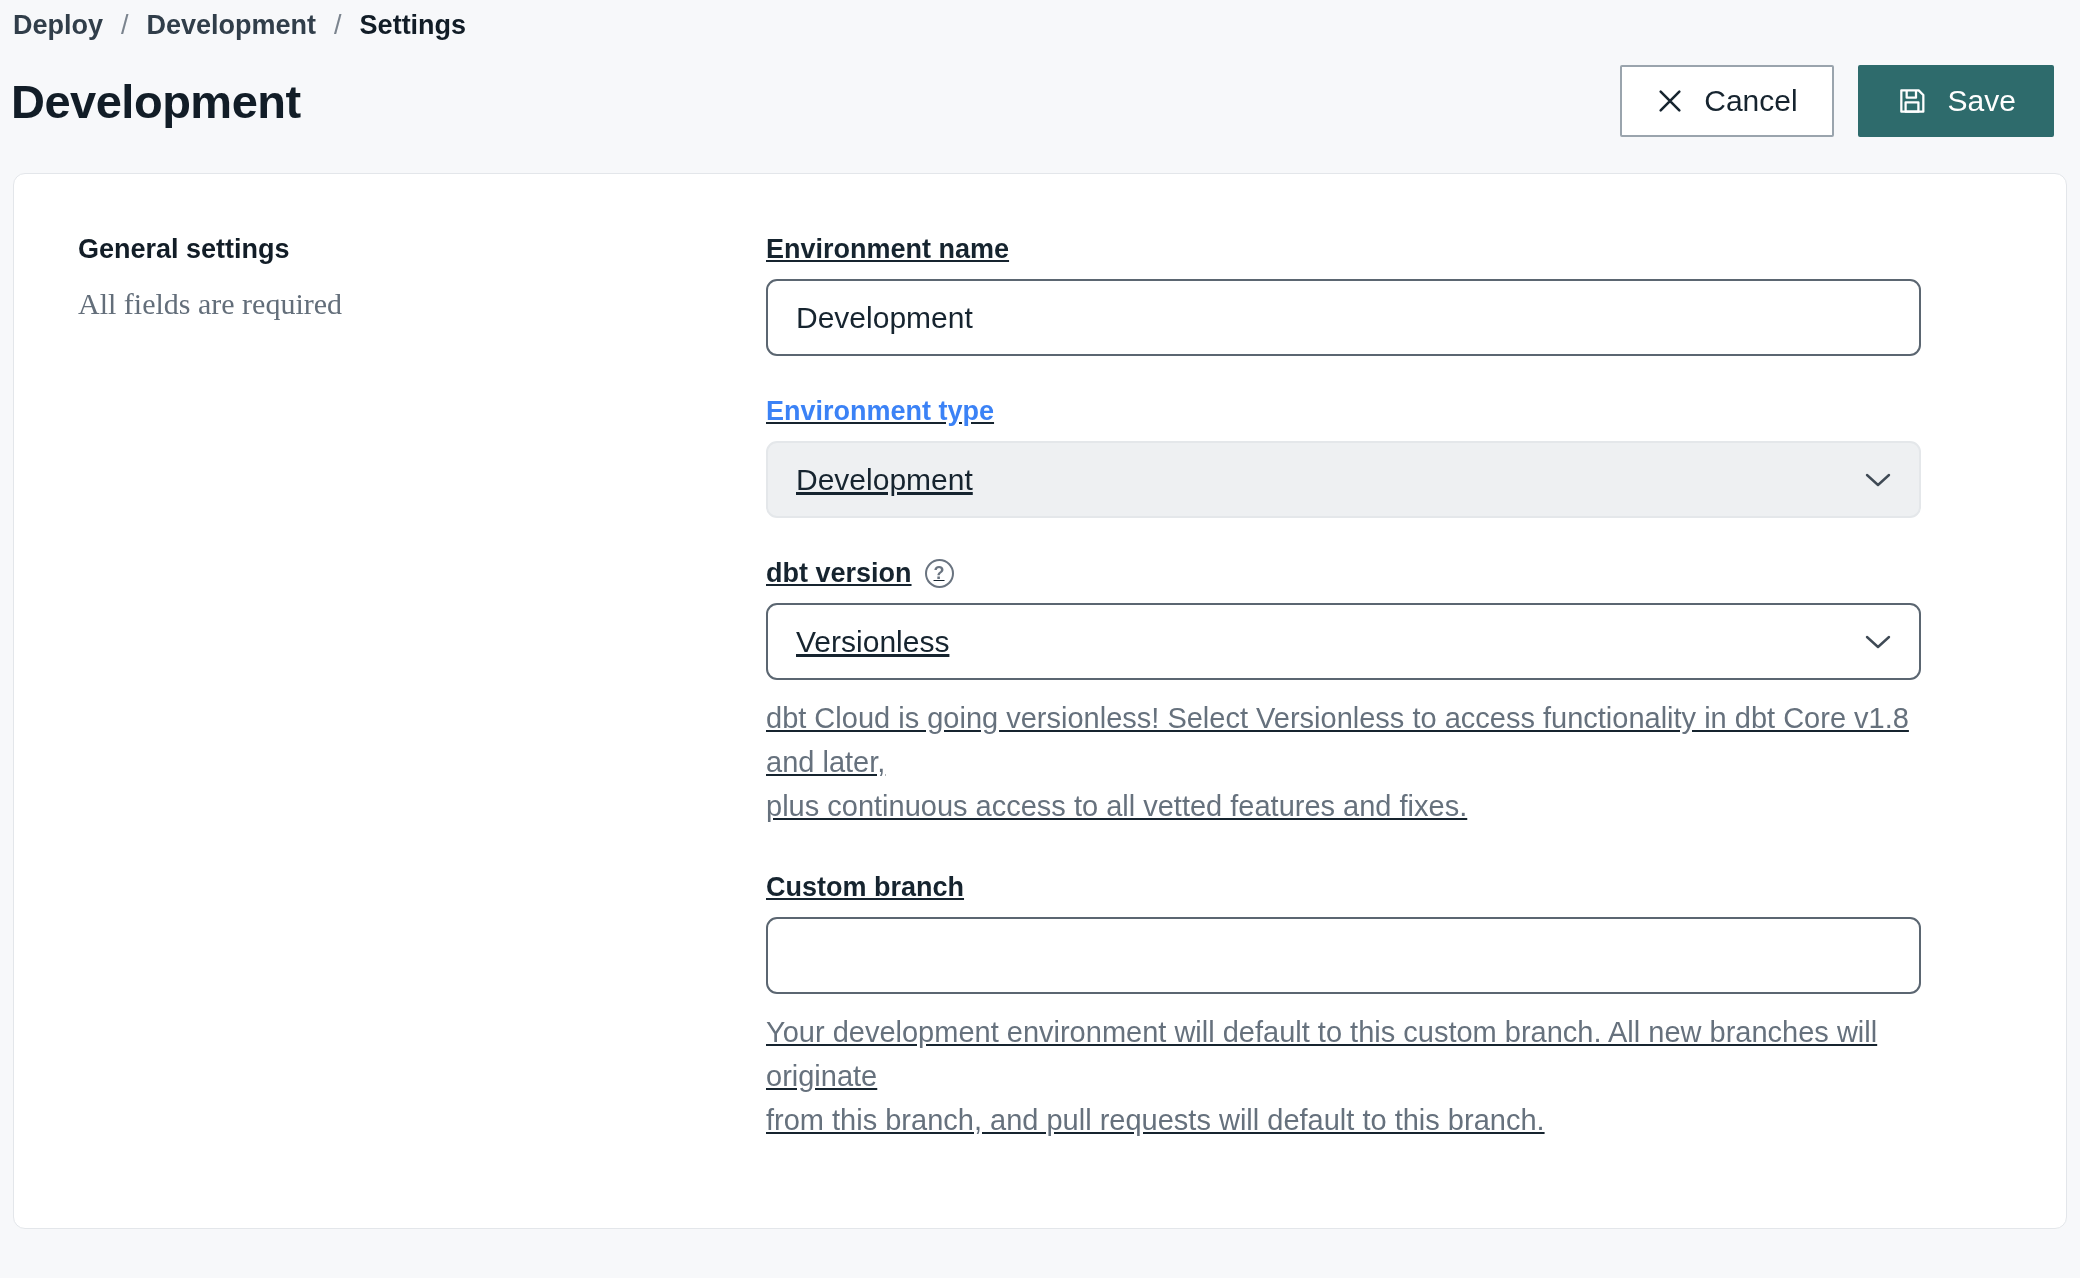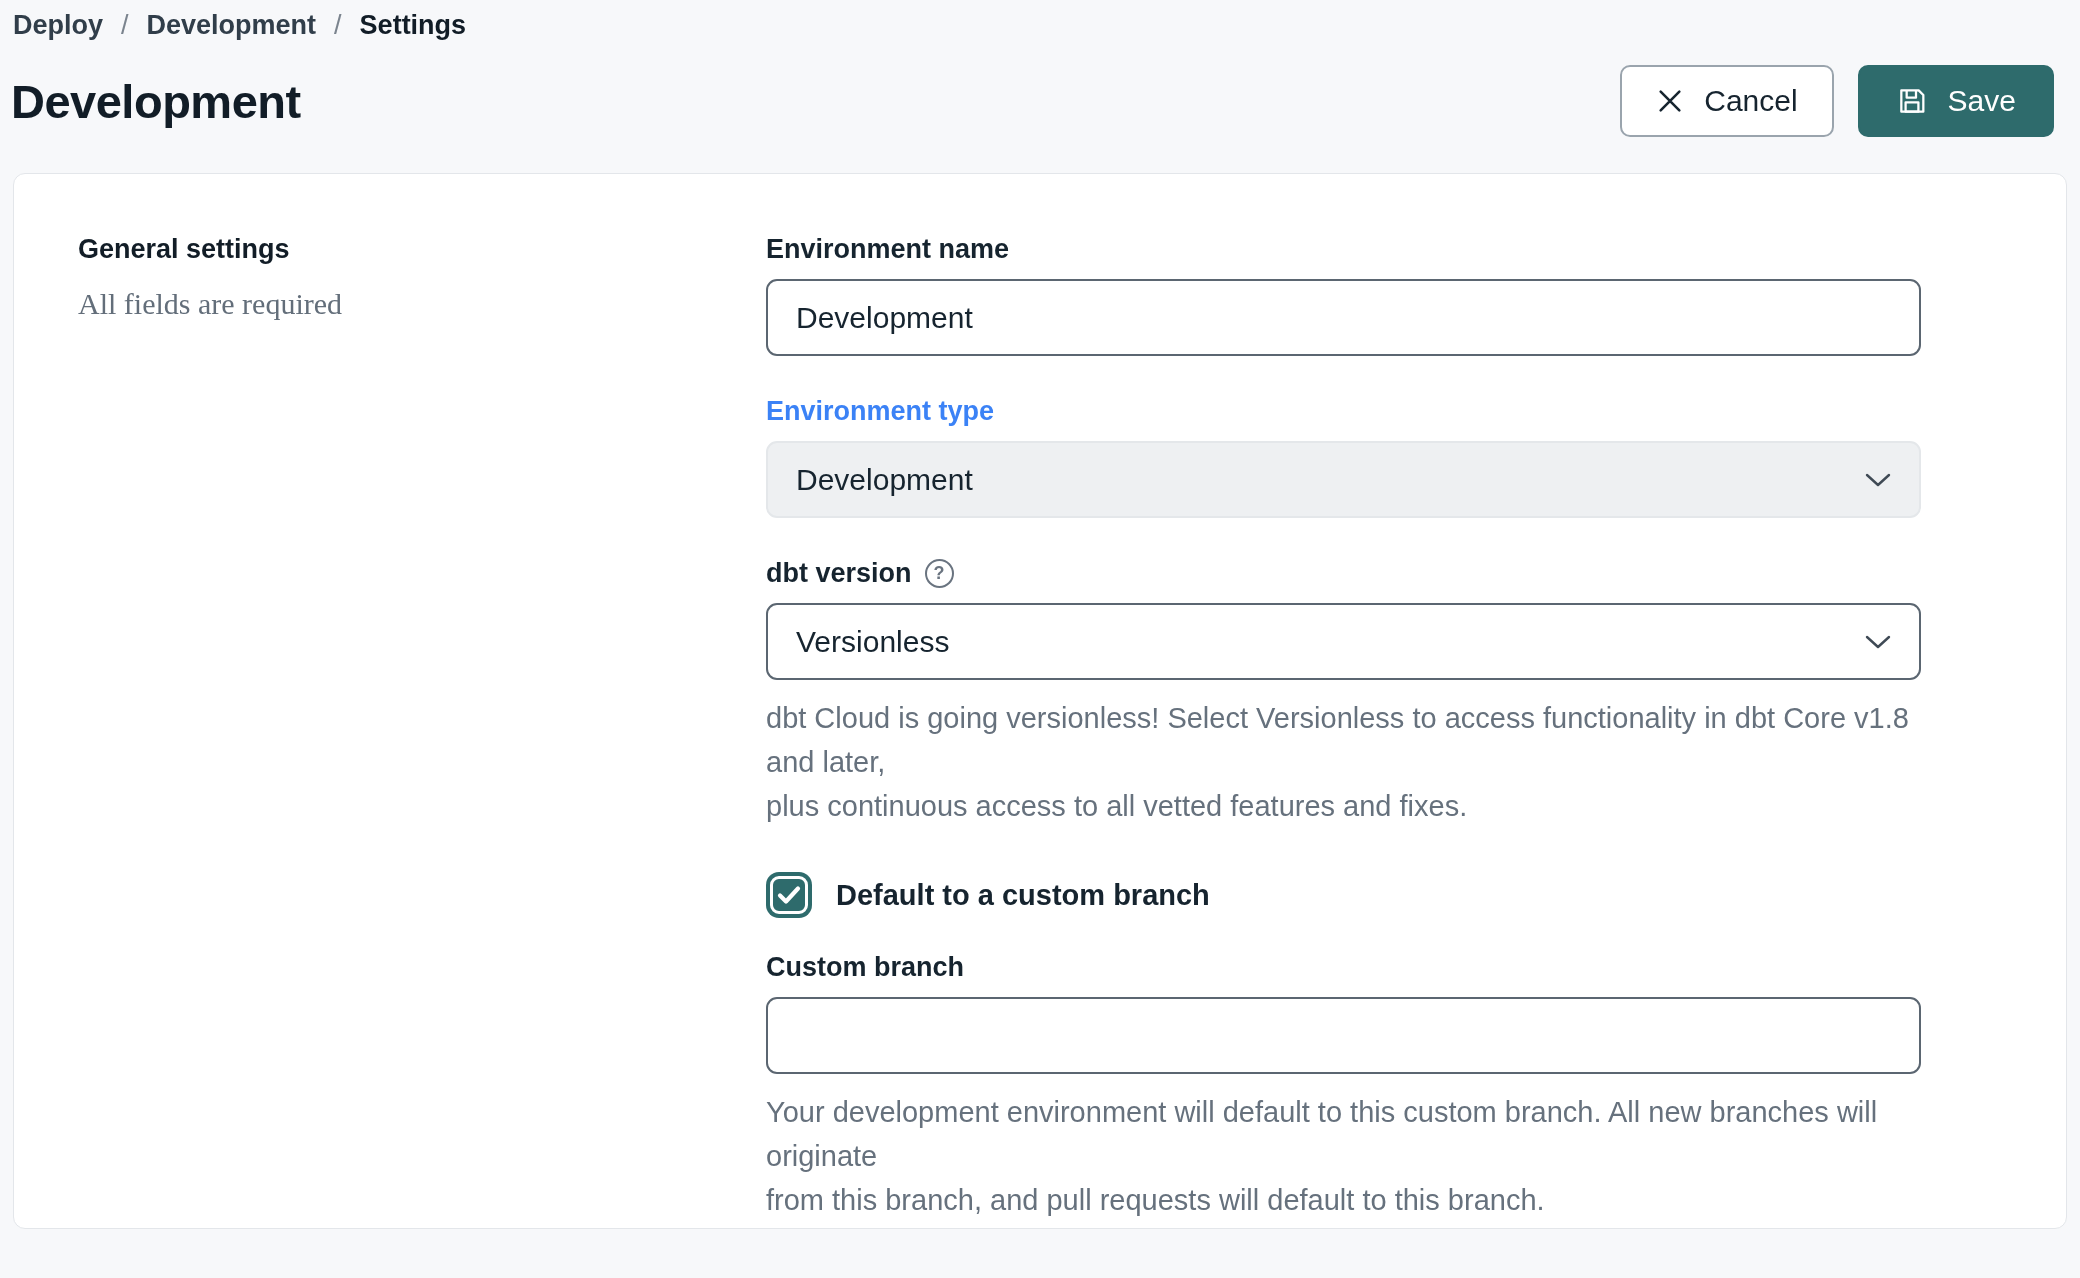--- a/index.html
+++ b/index.html
@@ -25,21 +25,21 @@
   .title-row {
     display: flex; align-items: center; justify-content: space-between;
     margin: 24px 26px 0 11px;
   }
   h1.page-title {
     font-size: 47px; font-weight: 700; color: #121d27; letter-spacing: -0.5px;
   }
   .actions { display: flex; gap: 24px; }
   .btn {
     display: inline-flex; align-items: center; justify-content: center;
-    height: 72px; border-radius: 10px; font-size: 30px;
+    height: 72px; border-radius: 2px; font-size: 30px;
     font-family: "Liberation Sans", sans-serif;
     gap: 20px; cursor: pointer;
   }
   .btn-cancel {
     background: #ffffff; color: #16242f;
     border: 2px solid #9aa4ad; padding: 0 34px;
   }
   .btn-save {
     background: #2e6b6c; color: #ffffff;
     border: 2px solid #2e6b6c; padding: 1px 36px;
@@ -50,21 +50,21 @@
   .card {
     margin: 36px 13px 0 13px;
     background: #ffffff;
     border: 1px solid #e3e6ea;
     border-radius: 12px;
     height: 1056px;
     display: flex;
     padding: 60px 0 0 64px;
   }
   .col-left { width: 688px; flex: 0 0 688px; }
-  .col-right { width: 1155px; flex: 0 0 1155px; }
+  .col-right { width: 1155px; flex: 0 0 1155px; text-decoration: underline; }
 
   h2.section-title { font-size: 27px; font-weight: 700; color: #121d27; }
   .section-subtitle { font-size: 30px; color: #636e7a; margin-top: 22px; font-family: Liberation Serif, serif; }
 
   
   .field-label {
     display: flex; align-items: center;
     font-size: 27px; font-weight: 700; color: #16242f;
     margin-bottom: 14px;
   }
@@ -192,28 +192,20 @@
           <span class="chev">
             <svg width="26" height="16" viewBox="0 0 26 16" fill="none" stroke="#3f4a55" stroke-width="2.4" stroke-linecap="round" stroke-linejoin="round">
               <path d="M2 3 L13 13 L24 3"></path>
             </svg>
           </span>
         </div>
         <p class="help">dbt Cloud is going versionless! Select Versionless to access functionality in dbt Core v1.8 and later,
 plus continuous access to all vetted features and fixes.</p>
       </div>
 
-      <div class="checkbox-row">
-        <span class="checkbox">
-          <svg width="24" height="20" viewBox="0 0 24 20" fill="none" stroke="#ffffff" stroke-width="4.2" stroke-linecap="round" stroke-linejoin="round">
-            <path d="M3 10.5 L9 16.5 L21 3.5"></path>
-          </svg>
-        </span>
-        <span class="cb-label">Default to a custom branch</span>
-      </div>
 
       <div>
         <label class="field-label">Custom branch</label>
         <input class="text-input" type="text" value="" style="">
         <p class="help">Your development environment will default to this custom branch. All new branches will originate
 from this branch, and pull requests will default to this branch.</p>
       </div>
 
     </div>
   </section>

